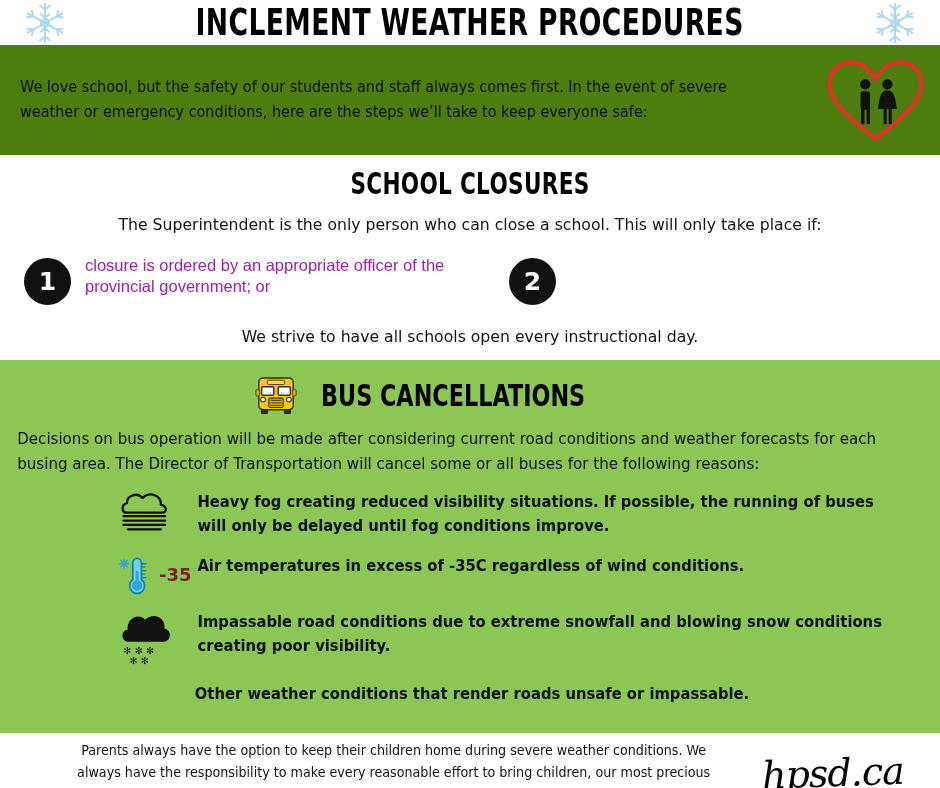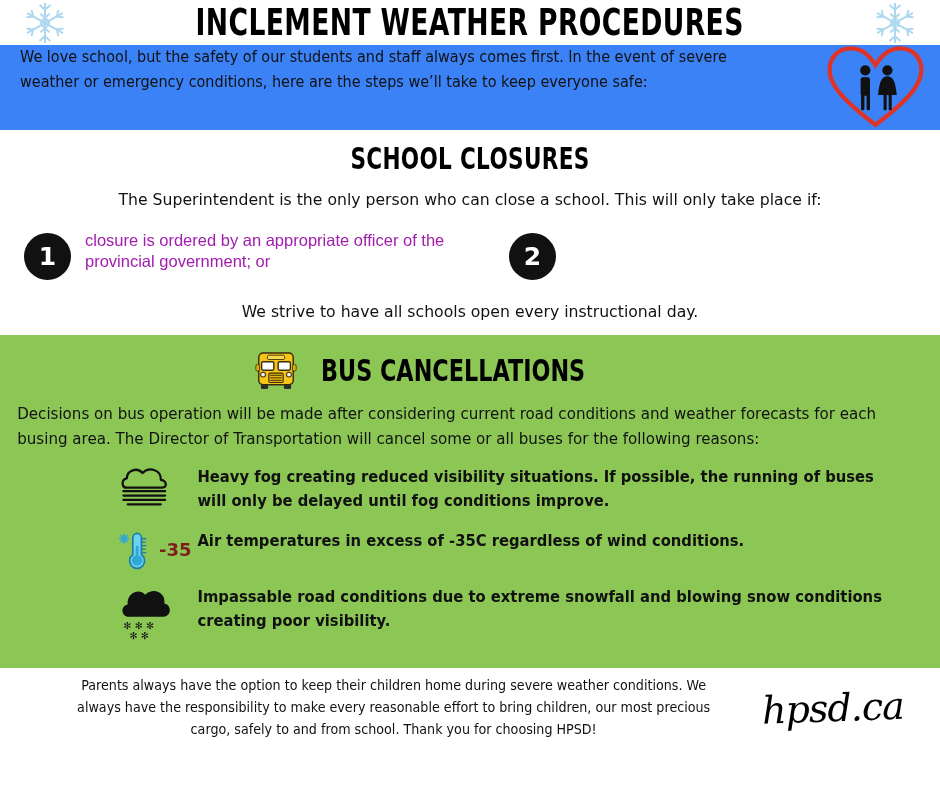--- a/index.html
+++ b/index.html
@@ -42,24 +42,24 @@
     line-height: 1;
   }
   .snowflake {
     width: 44px;
     height: 44px;
     flex: 0 0 auto;
   }
 
   
   .intro-band {
-    background: #3b82f6;
-    height: 85px;
-    display: flex;
-    align-items: flex-start;
+    background: #4d7c0f;
+    height: 110px;
+    display: flex;
+    align-items: center;
     padding: 0 12px 0 20px;
     box-sizing: border-box;
   }
   .intro-text {
     flex: 1 1 auto;
     font-family: "DejaVu Sans", sans-serif;
     font-size: 15.5px;
     line-height: 1.62;
     color: #111111;
     transform: scaleX(0.93);
@@ -430,20 +430,23 @@
               <text x="19" y="48">✻</text>
               <text x="32" y="48">✻</text>
               <text x="13" y="60">✻</text>
               <text x="26" y="60">✻</text>
             </g>
           </svg>
         </div>
         <div class="reason-text">Impassable road conditions due to extreme snowfall and blowing snow conditions creating poor visibility.</div>
       </div>
 
+      <div class="reason no-icon">
+        <div class="reason-text">Other weather conditions that render roads unsafe or impassable.</div>
+      </div>
 
     </div>
   </div>
 
   <div class="footer">
     <div class="footer-text">Parents always have the option to keep their children home during severe weather conditions. We always have the responsibility to make every reasonable effort to bring children, our most precious cargo, safely to and from school. Thank you for choosing HPSD!</div>
     <div class="footer-logo">hpsd.ca</div>
   </div>
 
 </div>

